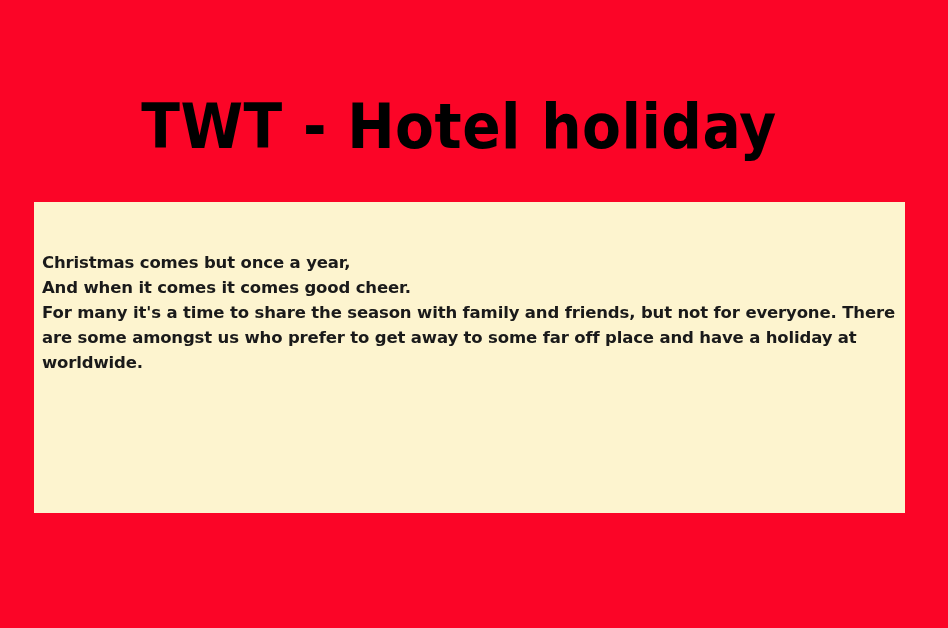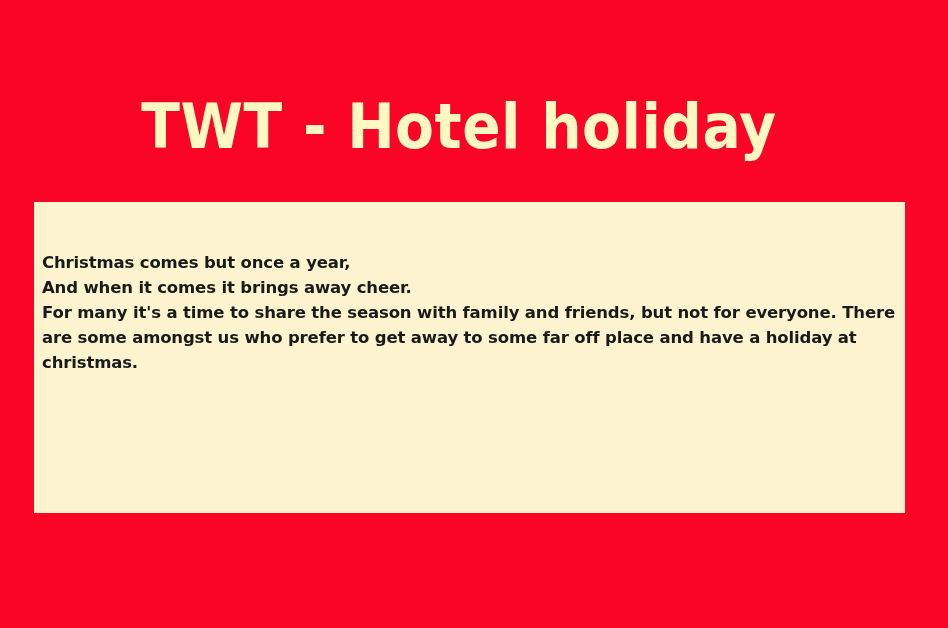--- a/index.html
+++ b/index.html
@@ -19,21 +19,21 @@
     height: 628px;
     background: #fb0527;
     box-sizing: border-box;
   }
   .poster-title {
     position: absolute;
     left: 0;
     top: 90px;
     width: 918px;
     text-align: center;
-    color: #fef9c3;
+    color: #000000;
     font-family: "DejaVu Sans", sans-serif;
     font-weight: bold;
     font-size: 63px;
     line-height: 74px;
     letter-spacing: 0.5px;
     white-space: nowrap;
     font-stretch: condensed;
   }
   .content-card {
     position: absolute;
@@ -61,18 +61,18 @@
 </head>
 <body>
 
 <div class="poster">
 
   <div class="poster-title">TWT - Hotel holiday</div>
 
   <div class="content-card">
     <div class="card-body">
       <p class="body-line">Christmas comes but once a year,</p>
-      <p class="body-line">And when it comes it brings away cheer.</p>
-      <p class="body-line">For many it's a time to share the season with family and friends, but not for everyone. There are some amongst us who prefer to get away to some far off place and have a holiday at christmas.</p>
+      <p class="body-line">And when it comes it comes good cheer.</p>
+      <p class="body-line">For many it's a time to share the season with family and friends, but not for everyone. There are some amongst us who prefer to get away to some far off place and have a holiday at worldwide.</p>
     </div>
   </div>
 
 </div>
 
 </body></html>

